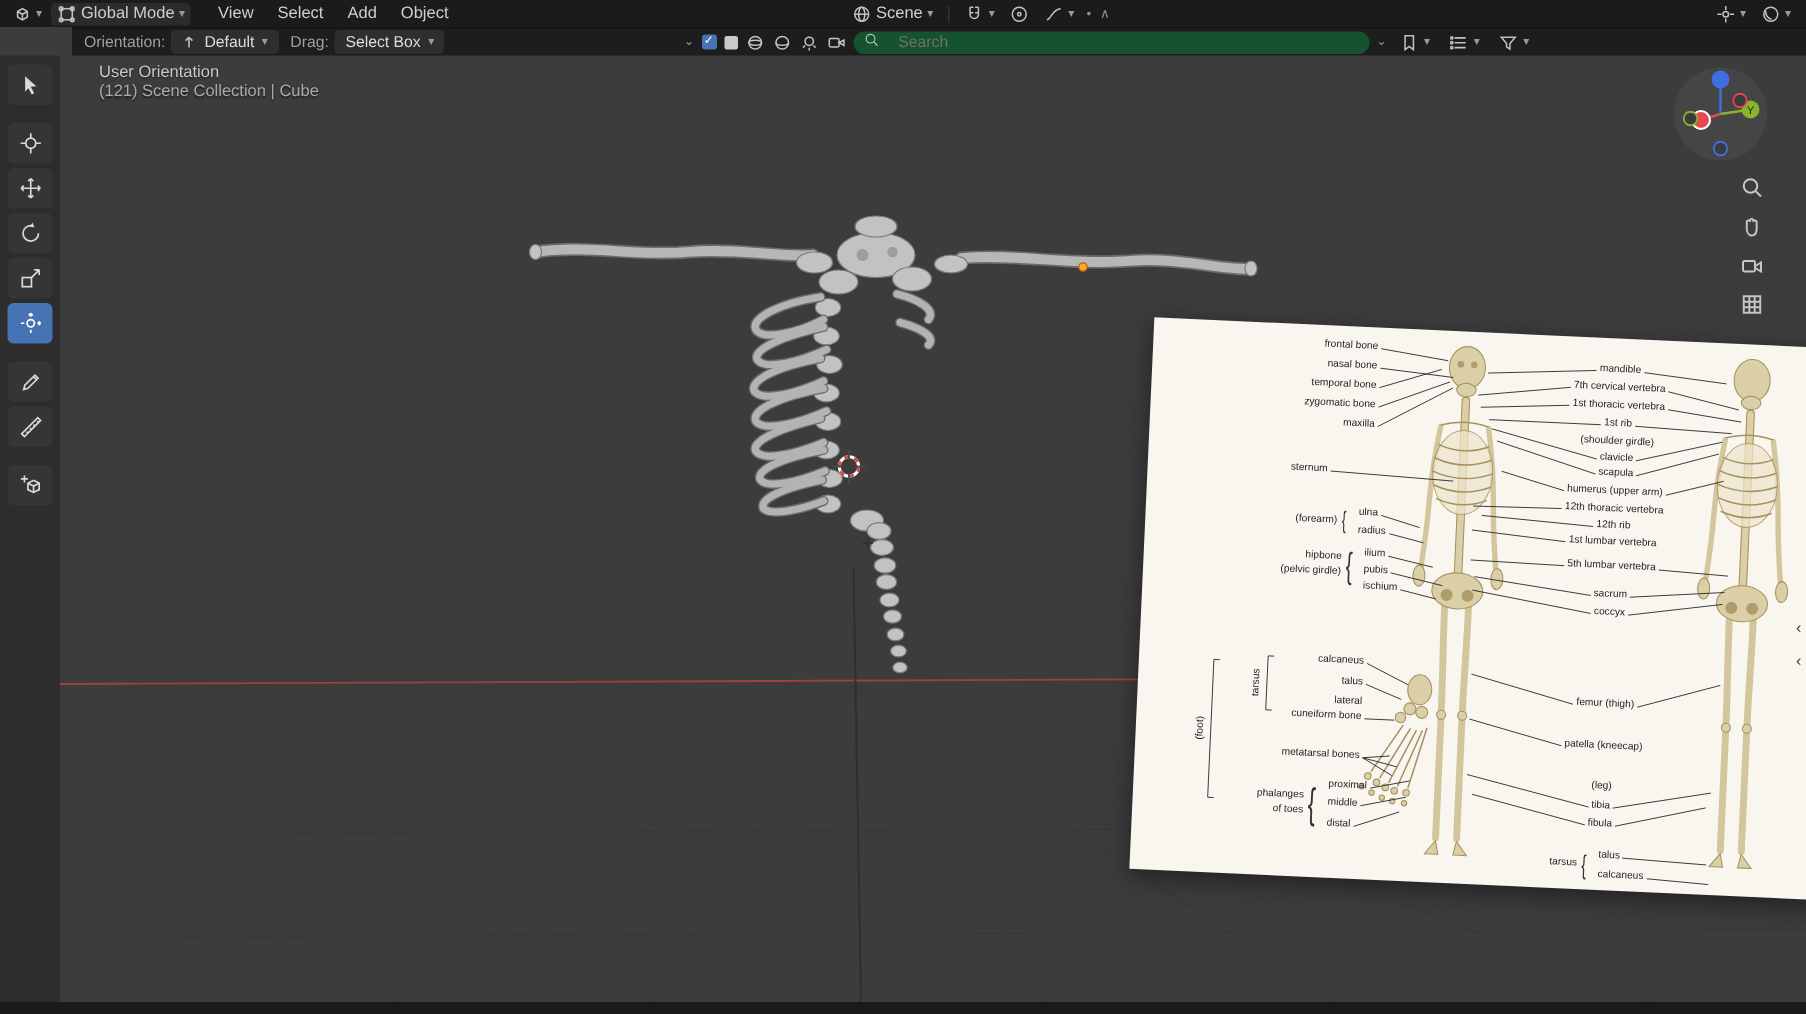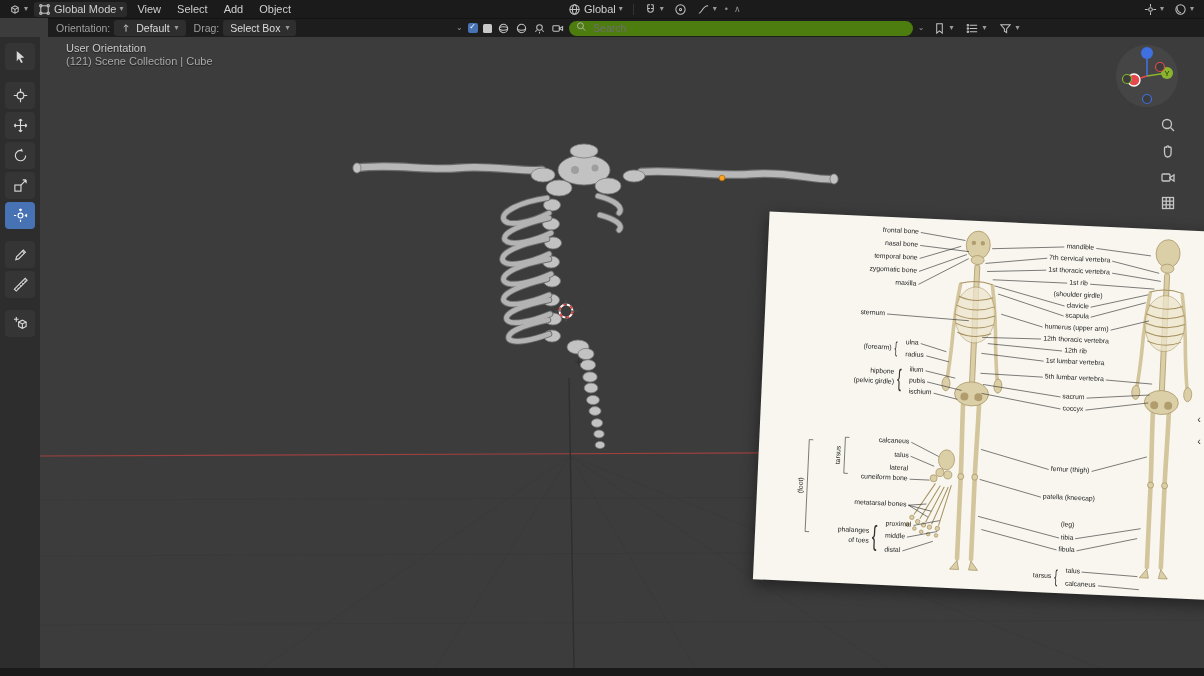--- a/index.html
+++ b/index.html
@@ -8,34 +8,34 @@
   .row1{position:absolute;top:0;left:0;right:0;height:18px;background:#1b1b1b;z-index:6;
         display:flex;align-items:center;font-size:11px;color:#cfcfcf;}
   .row2{position:absolute;top:18px;left:0;right:0;height:19px;background:#1d1d1d;z-index:6;
         display:flex;align-items:center;font-size:10.5px;color:#bdbdbd;border-top:1px solid #141414;box-sizing:border-box;margin-left:48px;}
   .hgroup{display:flex;align-items:center;gap:2px;padding:0 4px;}
   .hgroup.center{position:absolute;left:560px;top:0;height:100%;}
   .hgroup.right{position:absolute;right:2px;top:0;height:100%;}
   .hbtn{display:flex;align-items:center;gap:3px;background:transparent;border:none;color:#cfcfcf;
         font-size:11px;padding:1px 4px;border-radius:3px;font-family:inherit;}
   .hbtn.mode{background:#2b2b2b;}
-  .menus{display:flex;gap:0;}
+  .menus{display:flex;gap:0;margin-left:8px;}
   .menu{padding:1px 8px;border-radius:3px;}
   .caret{font-size:8px;color:#9a9a9a;line-height:1;}
   .hsep{width:1px;height:11px;background:#333;margin:0 4px;}
   .hdot{color:#8f8f8f;font-size:9px;padding:0 2px;}
   .hicon{stroke:#c2c2c2;fill:none;stroke-width:1.1;width:13px;height:13px;}
   .lbl{color:#9f9f9f;margin:0 4px 0 8px;}
   .chip{display:flex;align-items:center;gap:5px;background:#2e2e2e;border:none;border-radius:3px;
         color:#dcdcdc;font-size:10.5px;padding:2px 7px;font-family:inherit;}
   .row2-right{position:absolute;left:408px;top:0;height:100%;display:flex;align-items:center;gap:5px;}
   .chk{width:10px;height:10px;background:#4772b3;border-radius:2px;position:relative;display:inline-block;}
   .chk::after{content:"✓";position:absolute;left:1.5px;top:-1.5px;color:#fff;font-size:8px;}
   .sq{width:9px;height:9px;background:#c9c9c9;border-radius:1.5px;display:inline-block;}
-  .search{display:flex;gap:5px;background:#4d7c0f;border-radius:9px;height:15px;
+  .search{display:flex;gap:11px;background:#14532d;border-radius:9px;height:15px;
           width:330px;padding:0 7px;}
   .search input{background:transparent;border:none;outline:none;color:#cfcfcf;font-size:10.5px;width:100%;
           font-family:inherit;}
   .search input::placeholder{color:#6f6f6f;}
   .toolcol{position:absolute;left:0;top:37px;bottom:8px;width:40px;background:#2d2d2d;z-index:5;
            display:flex;flex-direction:column;align-items:center;padding-top:6px;gap:3px;}
   .tool-btn{width:30px;height:27px;background:#353535;border-radius:4px;display:flex;align-items:center;
             justify-content:center;}
   .tool-btn.gap{margin-top:9px;}
   .tool-btn.active{background:#4772b3;}
@@ -105,21 +105,21 @@
       <span class="menu">Object</span>
     </nav>
   </div>
   <div class="hgroup center">
     <button class="hbtn">
       <svg class="hicon" viewBox="0 0 14 14">
         <circle cx="7" cy="7" r="5"></circle>
           <ellipse cx="7" cy="7" rx="2.2" ry="5"></ellipse>
           <path d="M2 7h10"></path>
         </svg>
-      <span>Global</span>
+      <span>Scene</span>
       <span class="caret">▾</span>
     </button>
     <span class="hsep"></span>
     <button class="hbtn">
       <svg class="hicon" viewBox="0 0 14 14">
         <path d="M4 2v5a3 3 0 006 0V2"></path>
           <path d="M4 2h2.4M7.6 2H10M4 6h2.4M7.6 6H10"></path>
         </svg>
       <span class="caret">▾</span>
     </button>

